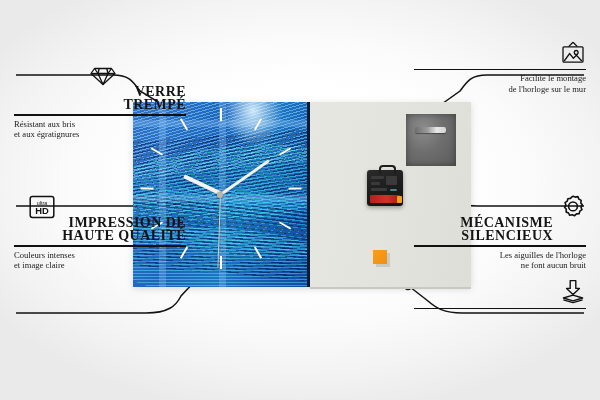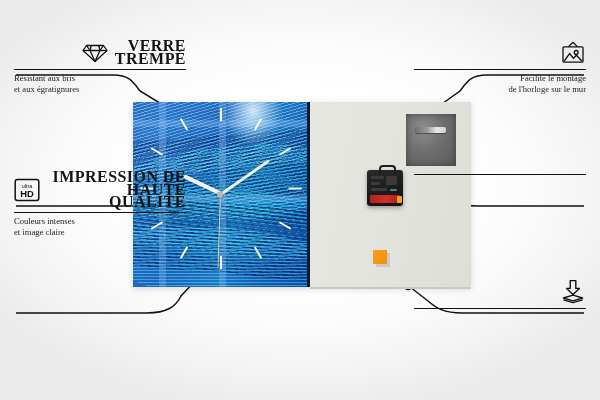--- a/index.html
+++ b/index.html
@@ -258,25 +258,26 @@
   .feature .head {
     display: flex;
     align-items: center;
     gap: 7px;
   }
   .feature.left .head { justify-content: flex-end; flex-direction: row; }
   .feature.right .head { justify-content: flex-end; }
   .title {
     font-family: "Liberation Serif", serif;
     font-weight: bold;
-    font-size: 16px;
+    font-size: 14px;
     line-height: 12.6px;
     letter-spacing: .45px;
     color: #141414;
     text-transform: uppercase;
+    margin-top: 46px;
   }
   .feature.left .title { text-align: right; }
   .feature.right .title { text-align: right; }
   .rule {
     height: 1.4px;
     background: #111111;
     margin-top: 3px;
   }
   .sub {
     font-family: "Liberation Serif", serif;
@@ -436,21 +437,40 @@
           </g>
         </svg>
       </span>
     </div>
     <div class="rule"></div>
     <div class="sub" style="white-space: pre-line;">Facilite le montage
 de l'horloge sur le mur</div>
   </div>
 
   <div class="feature right" id="f-mecanisme">
+    <div class="head">
+      <div class="title" style="white-space: pre-line;">MÉCANISME
+SILENCIEUX</div>
+      <span class="icon">
+        <svg width="26" height="26" viewBox="0 0 26 26">
+          <g fill="none" stroke="#111" stroke-width="1.6" stroke-linejoin="round">
+            <path d="M13 2.2
+                     L15.3 3.1 L17.9 2.6 L18.9 5.1 L21.2 6.4 L20.8 9.0
+                     L22.4 11.1 L21.0 13.2 L22.0 15.7 L19.8 17.2 L19.1 19.7
+                     L16.5 19.9 L14.6 21.7 L12.2 20.7 L9.7 21.3 L8.5 19.0
+                     L6.1 17.9 L6.3 15.3 L4.6 13.3 L5.9 11.1 L5.0 8.6
+                     L7.2 7.2 L7.9 4.7 L10.4 4.4 L12.3 2.6 Z"></path>
+            <circle cx="13" cy="12.4" r="4.4"></circle>
+          </g>
+        </svg>
+      </span>
+    </div>
     <div class="rule"></div>
+    <div class="sub" style="white-space: pre-line;">Les aiguilles de l'horloge
+ne font aucun bruit</div>
   </div>
 
   <div class="feature right" id="f-entretoise">
     <div class="head">
       <span class="icon">
         <svg width="26" height="26" viewBox="0 0 26 26">
           <g fill="none" stroke="#111" stroke-width="1.4" stroke-linejoin="round">
             <path d="M10.2 1.6 H15.8 V9.4 H19.4 L13 15.4 L6.6 9.4 H10.2 Z"></path>
             <path d="M13 16.2 L22.6 19.0 L13 21.8 L3.4 19.0 Z"></path>
             <path d="M3.4 20.8 L13 23.6 L22.6 20.8"></path>

